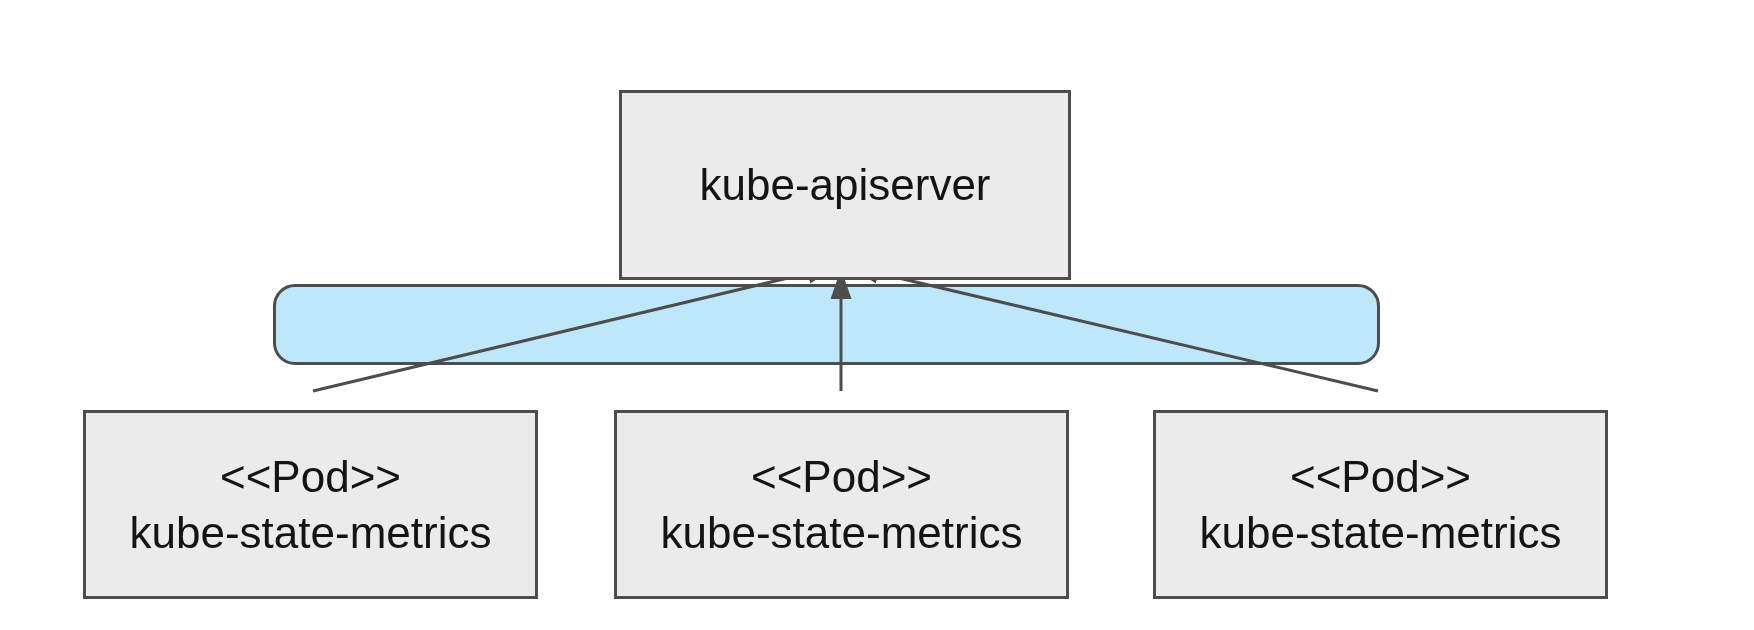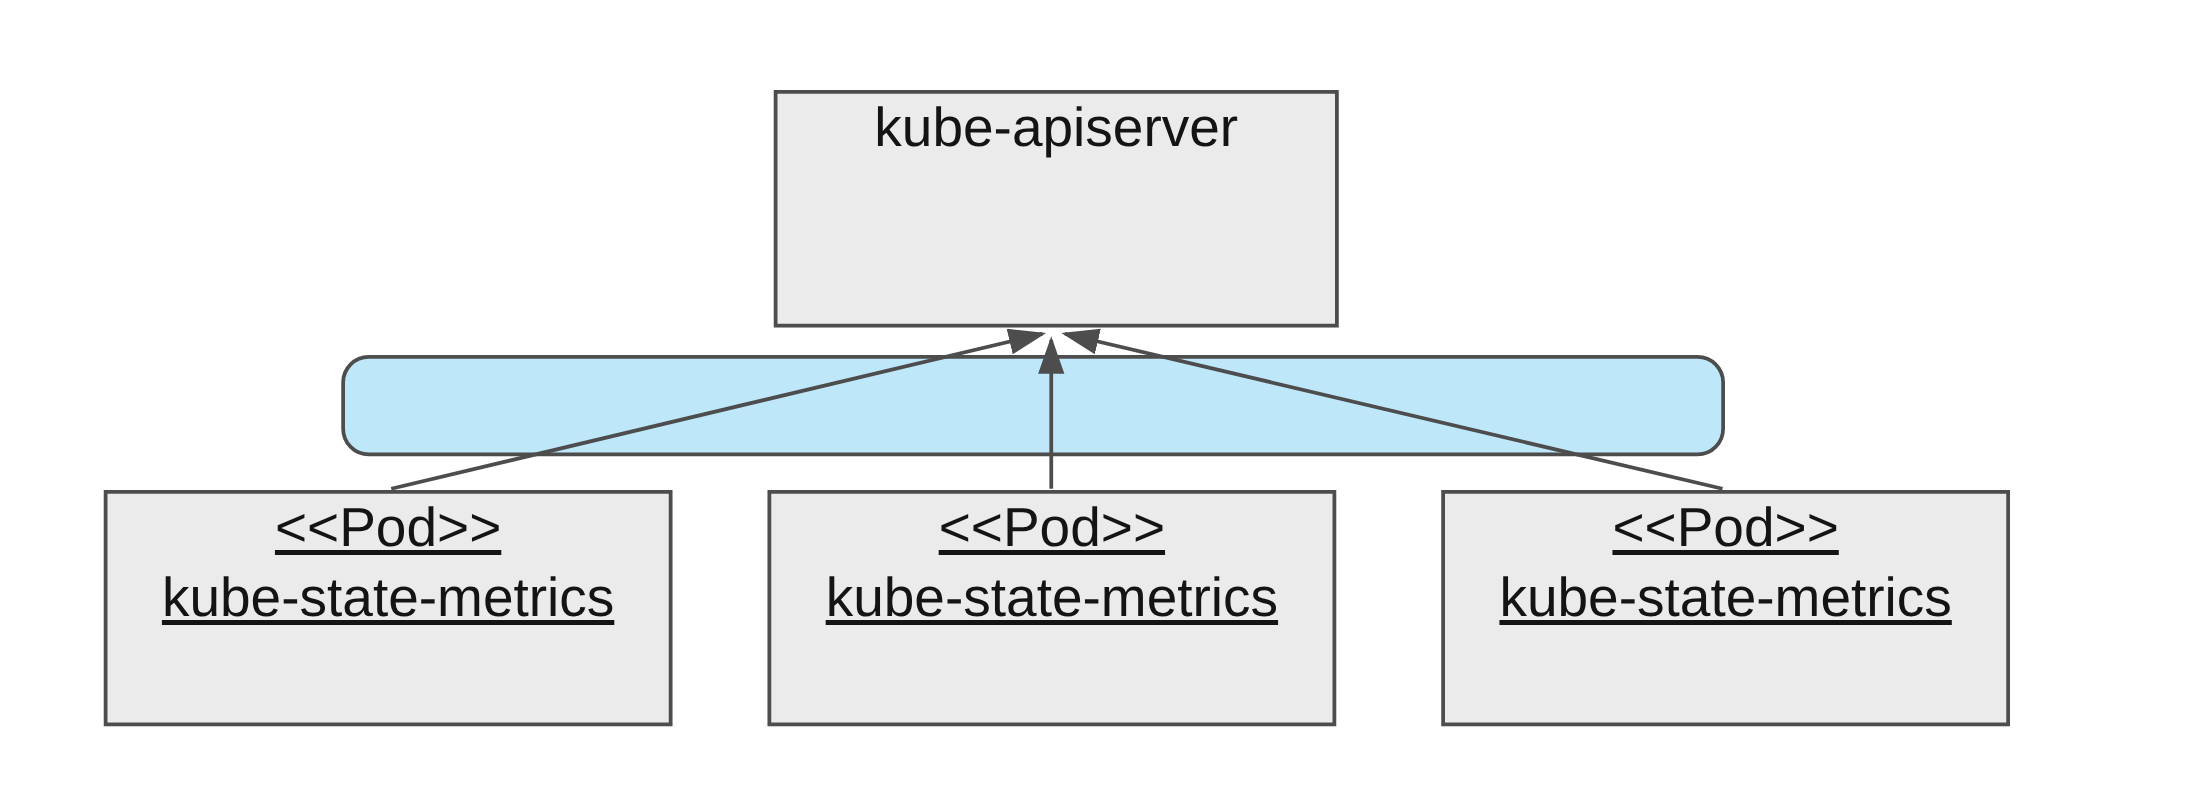--- a/index.html
+++ b/index.html
@@ -17,39 +17,39 @@
   }
   .node {
     position: absolute;
     box-sizing: border-box;
     background: var(--box-fill, #ebebeb);
     border: 3px solid var(--box-border, #4d4d4d);
     color: var(--label-text, #141414);
     display: flex;
     flex-direction: column;
     align-items: center;
-    justify-content: flex-start;
+    justify-content: center;
     text-align: center;
+    margin-top: 18px;
   }
   .node .line {
     font-size: 44px;
     line-height: 56px;
     white-space: nowrap;
   }
   .node-apiserver {
     left: 619px;
     top: 72px;
     width: 452px;
     height: 190px;
   }
   .node-pod {
     top: 392px;
     width: 455px;
     height: 189px;
-    text-decoration: underline;
   }
   .node-pod-1 { left: 83px;   }
   .node-pod-2 { left: 614px;  }
   .node-pod-3 { left: 1153px; }
   .highlight-bar {
     position: absolute;
     box-sizing: border-box;
     left: 273px;
     top: 284px;
     width: 1107px;

